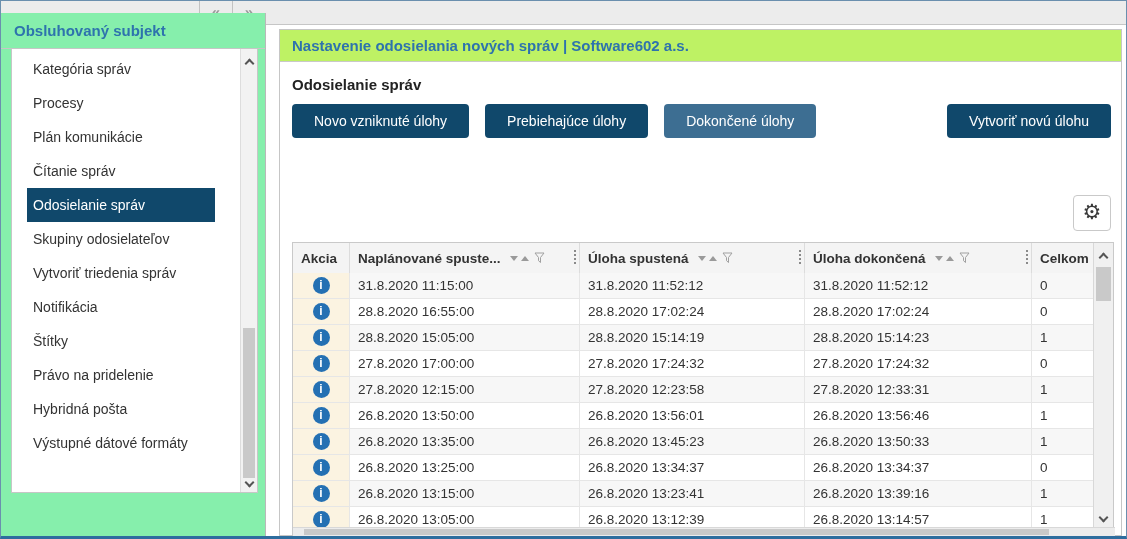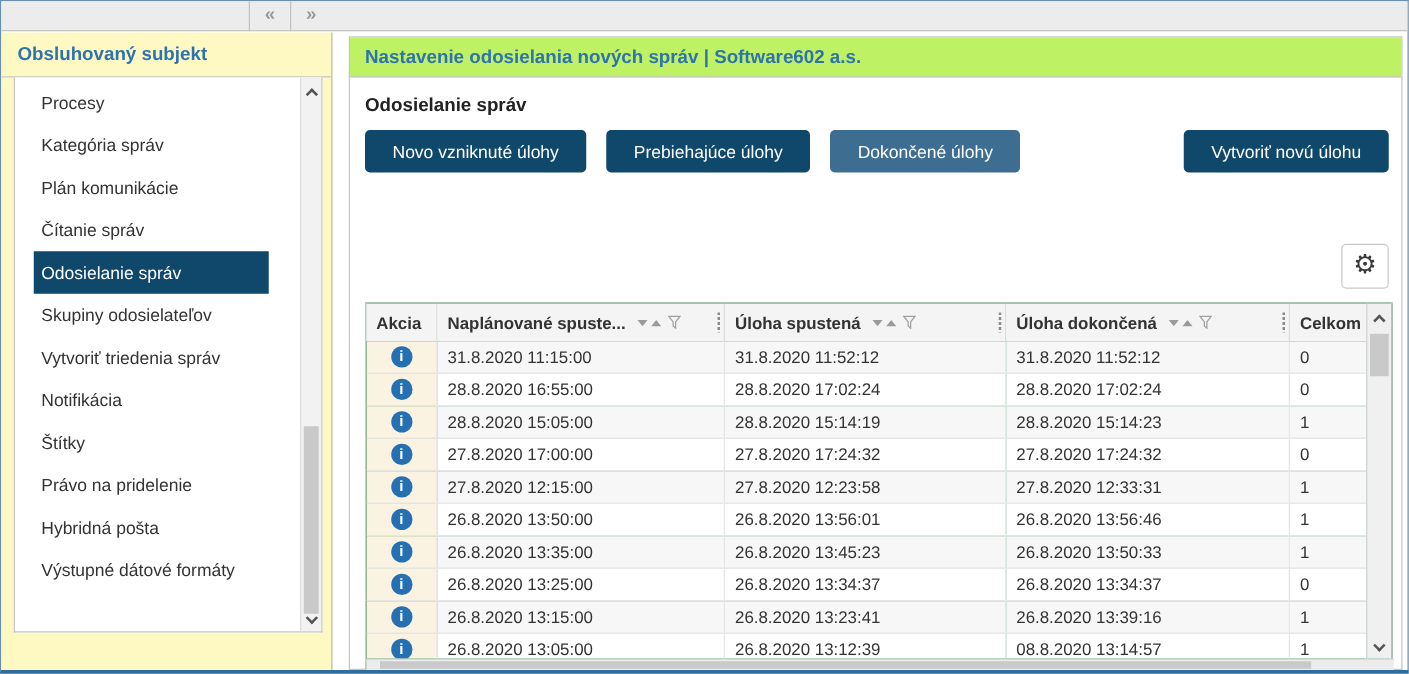--- a/index.html
+++ b/index.html
@@ -12,22 +12,22 @@
 
   
   .top-strip { position:absolute; left:0; top:0; right:0; height:24px;
                background:#ececec; border-bottom:1px solid #c6c6c6; }
   .collapse-group { position:absolute; left:198px; top:0; height:24px; display:flex; }
   .collapse-btn { width:33px; height:24px; border-left:1px solid #c2c2c2;
                   color:#9a9a9a; font-size:15px; font-weight:bold; text-align:center;
                   line-height:22px; cursor:pointer; background:transparent; }
 
   
-  .sidebar { position:absolute; left:0; top:25px; width:265px; bottom:0;
-             background:#fef9c3; border-right:1px solid #b9b9b9; }
+  .sidebar { position:absolute; left:0; top:12px; width:265px; bottom:0;
+             background:#86efac; border-right:1px solid #b9b9b9; }
   .sidebar-title { height:36px; line-height:36px; padding-left:13px;
                    color:#2e73ad; font-size:15px; font-weight:bold;
                    border-bottom:1px solid #c6c6c6; }
   .nav-box { position:absolute; left:10px; top:36px; width:247px; height:444px;
              border:1px solid #c6c6c6; border-top:none; background:#fff; overflow:hidden; }
   .nav-list { padding-top:3px; }
   .nav-item { height:34px; line-height:34px; margin:0 42px 0 15px; padding-left:6px;
               font-size:14px; color:#333; white-space:nowrap; overflow:hidden; cursor:pointer; }
   .nav-item.selected { background:#10486b; color:#fff; }
 
@@ -123,22 +123,22 @@
     <div class="collapse-group">
       <div class="collapse-btn">«</div>
       <div class="collapse-btn">»</div>
     </div>
   </div>
 
   <aside class="sidebar">
     <div class="sidebar-title">Obsluhovaný subjekt</div>
     <div class="nav-box">
       <div class="nav-list">
+          <div class="nav-item">Kategória správ</div>
           <div class="nav-item">Procesy</div>
-          <div class="nav-item">Kategória správ</div>
           <div class="nav-item">Plán komunikácie</div>
           <div class="nav-item">Čítanie správ</div>
           <div class="nav-item selected">Odosielanie správ</div>
           <div class="nav-item">Skupiny odosielateľov</div>
           <div class="nav-item">Vytvoriť triedenia správ</div>
           <div class="nav-item">Notifikácia</div>
           <div class="nav-item">Štítky</div>
           <div class="nav-item">Právo na pridelenie</div>
           <div class="nav-item">Hybridná pošta</div>
           <div class="nav-item">Výstupné dátové formáty</div>
@@ -291,21 +291,21 @@
     <div class="cell c-started">26.8.2020 13:23:41</div>
     <div class="cell c-finished">26.8.2020 13:39:16</div>
     <div class="cell c-total">1</div>
   </div>
                 <div class="row">
     <div class="cell action c-akcia">
       <span class="info-icon">i</span>
     </div>
     <div class="cell c-planned">26.8.2020 13:05:00</div>
     <div class="cell c-started">26.8.2020 13:12:39</div>
-    <div class="cell c-finished">08.8.2020 13:14:57</div>
+    <div class="cell c-finished">26.8.2020 13:14:57</div>
     <div class="cell c-total">1</div>
   </div>
               </div>
           </div>
           <div class="sb-track vscroll">
             <div class="sb-arrow top"><span class="chev chev-up"></span></div>
             <div class="sb-thumb"></div>
             <div class="sb-arrow bottom"><span class="chev chev-down"></span></div>
           </div>
         </div>

